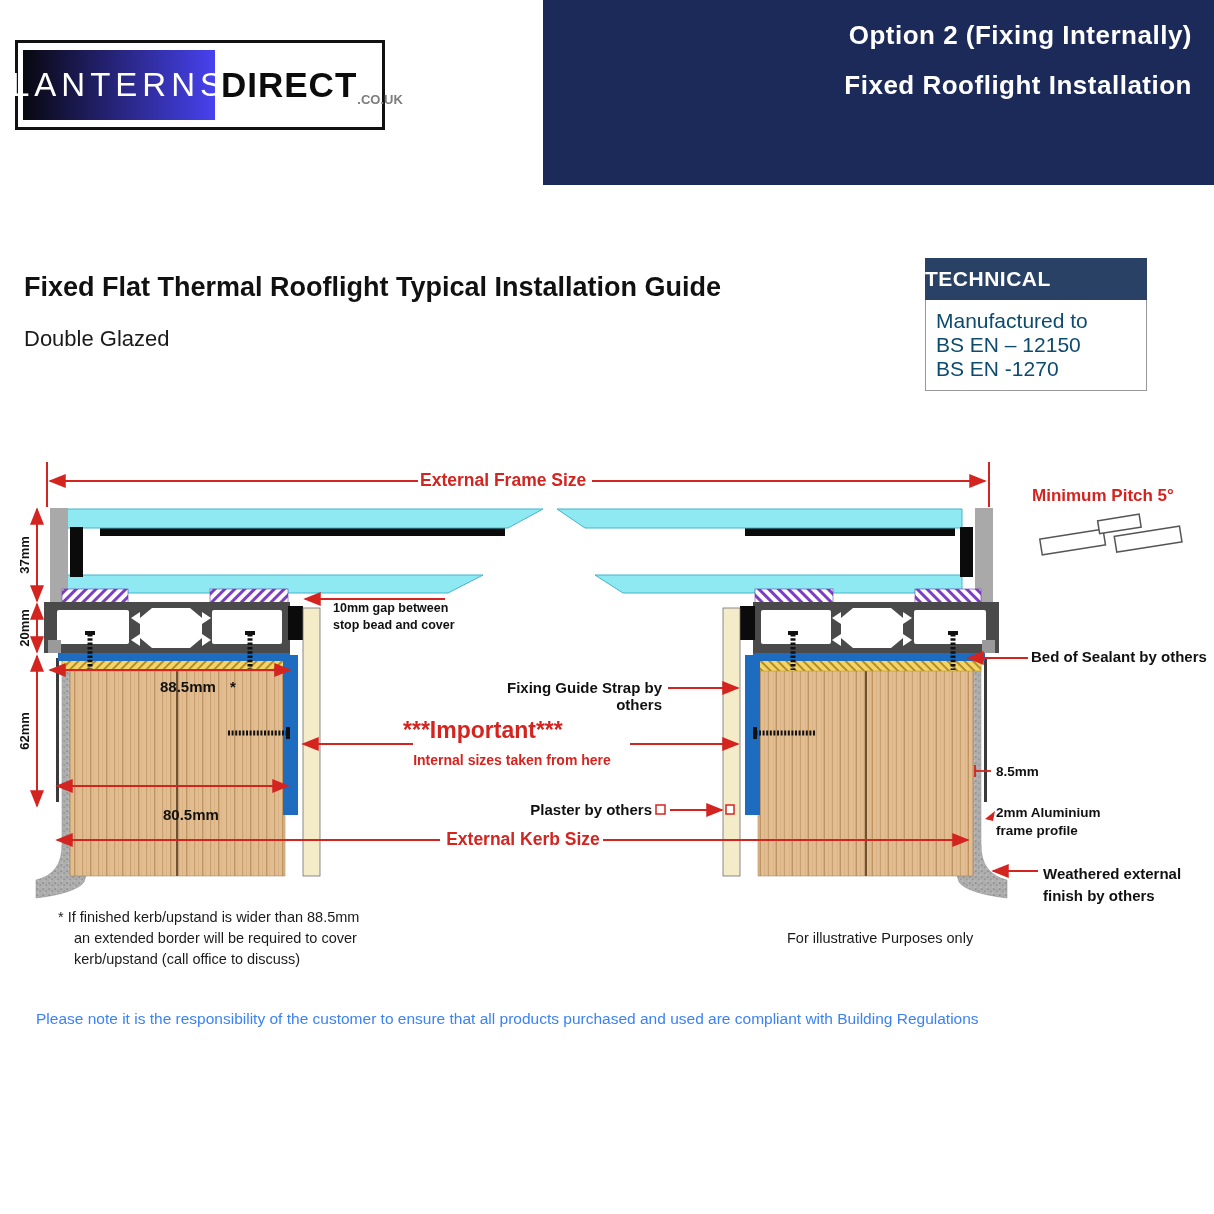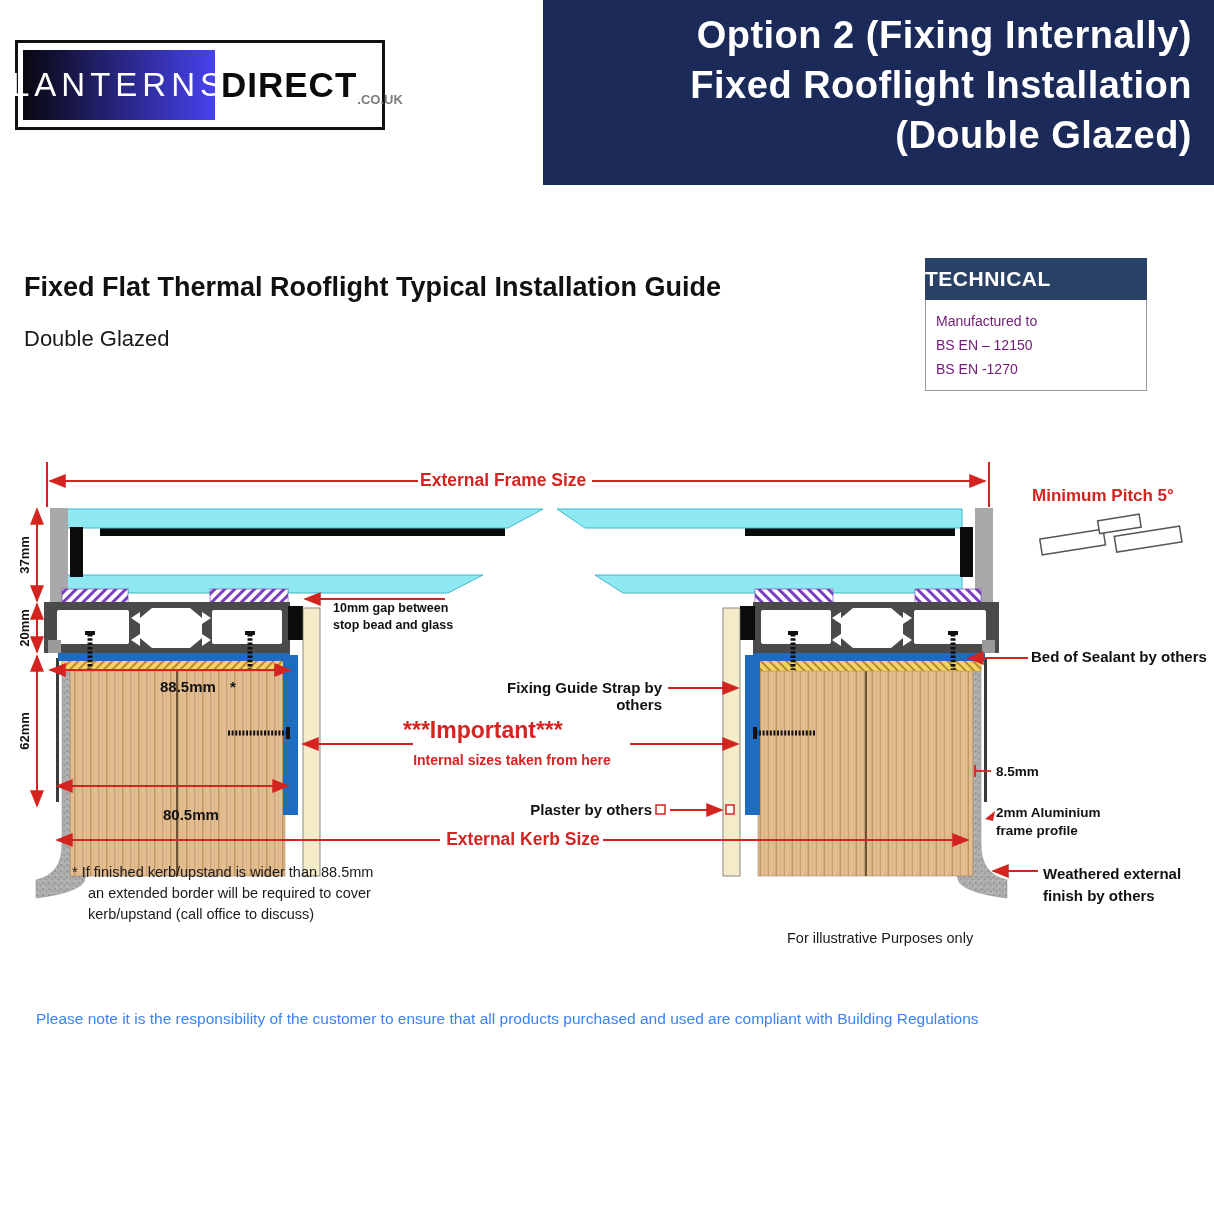--- a/index.html
+++ b/index.html
@@ -2,37 +2,37 @@
 <html><head>
 <meta charset="utf-8">
 <style>
   html,body{margin:0;padding:0;background:#fff;}
   #page{position:relative;width:1214px;height:1214px;background:#ffffff;overflow:hidden;
         font-family:"Liberation Sans", sans-serif;}
   .abs{position:absolute;}
   
   .banner{left:543px;top:0;width:671px;height:185px;background:#1b2a58;color:#fff;
           text-align:right;padding:10px 22px 0 0;box-sizing:border-box;}
-  .banner div{font-size:38px;line-height:50px;font-weight:600;letter-spacing:.5px;}
+  .banner div{font-size:26px;line-height:50px;font-weight:600;letter-spacing:.5px;}
   .logo-box{left:15px;top:40px;width:364px;height:84px;border:3px solid #111;background:#fff;
             display:flex;align-items:center;}
   .logo-grad{margin-left:5px;width:192px;height:70px;background:linear-gradient(90deg,#08080f,#4742ee);
              display:flex;align-items:center;justify-content:center;}
   .logo-grad span{color:#fff;font-size:33px;font-weight:400;letter-spacing:5px;}
   .logo-direct{color:#0c0c0c;font-size:35px;font-weight:800;margin-left:6px;letter-spacing:1px;}
   .logo-suffix{color:#7d7d7d;font-size:13px;font-weight:700;margin-top:28px;}
   
   .page-title{left:24px;top:272px;font-size:27px;font-weight:700;color:#111;}
   .page-subtitle{left:24px;top:326px;font-size:22px;color:#1a1a1a;}
   
   .tech{left:925px;top:258px;width:222px;}
   .tech-head{background:#2a4166;color:#fff;font-size:21px;font-weight:700;line-height:42px;
              letter-spacing:.5px;}
-  .tech-body{border:1px solid #999;border-top:none;padding:9px 10px;font-size:14px;
-             line-height:24px;color:#701a75;background:#fff;}
+  .tech-body{border:1px solid #999;border-top:none;padding:9px 10px;font-size:21px;
+             line-height:24px;color:#0c4a6e;background:#fff;}
   
   .lbl{position:absolute;color:#111;}
   .b{font-weight:700;}
   .red{color:#d42420;}
   .vlbl{transform:rotate(-90deg);transform-origin:center;text-align:center;
         font-size:13px;font-weight:700;width:44px;height:16px;line-height:16px;}
   .note{font-size:14.5px;line-height:21px;color:#1a1a1a;}
   .compliance{left:36px;top:1010px;font-size:15.5px;color:#3b82f6;}
 </style>
 </head>
@@ -44,21 +44,20 @@
     <div class="logo-grad">
       <span>LANTERNS</span>
     </div>
     <span class="logo-direct">DIRECT</span>
     <span class="logo-suffix">.CO.UK</span>
   </div>
 
   <div class="abs banner">
     <div>Option 2 (Fixing Internally)</div>
     <div>Fixed Rooflight Installation</div>
-    <div>(Double Glazed)</div>
   </div>
 
   <div class="abs page-title">Fixed Flat Thermal Rooflight Typical Installation Guide</div>
   <div class="abs page-subtitle">Double Glazed</div>
 
   <div class="abs tech">
     <div class="tech-head">TECHNICAL</div>
     <div class="tech-body">
       <div>Manufactured to</div>
       <div>BS EN – 12150</div>
@@ -176,21 +175,21 @@
 
   <div class="lbl red b" style="left:420px;top:470px;width:172px;font-size:17.5px;">External Frame Size</div>
   <div class="lbl red b" style="left:1032px;top:486px;font-size:17px;">Minimum Pitch 5°</div>
 
   <div class="lbl vlbl" style="left:3px;top:547px;">37mm</div>
   <div class="lbl vlbl" style="left:3px;top:620px;">20mm</div>
   <div class="lbl vlbl" style="left:3px;top:723px;">62mm</div>
 
   <div class="lbl b" style="left:333px;top:600px;font-size:12.5px;line-height:16.5px;">
     <div>10mm gap between</div>
-    <div>stop bead and glass</div>
+    <div>stop bead and cover</div>
   </div>
 
   <div class="lbl b" style="left:160px;top:678px;font-size:15px;">
     <span>88.5mm</span>
     <span style="margin-left:10px;">*</span>
   </div>
   <div class="lbl b" style="left:163px;top:806px;font-size:15px;">80.5mm</div>
 
   <div class="lbl b" style="left:462px;top:679px;width:200px;text-align:right;font-size:15px;">Fixing Guide Strap by others</div>
   <div class="lbl red b" style="left:403px;top:717px;width:218px;text-align:left;font-size:23px;">***Important***</div>
@@ -202,21 +201,21 @@
   <div class="lbl b" style="left:996px;top:764px;font-size:13.5px;">8.5mm</div>
   <div class="lbl b" style="left:996px;top:804px;font-size:13.5px;line-height:18px;">
     <div>2mm Aluminium</div>
     <div>frame profile</div>
   </div>
   <div class="lbl b" style="left:1043px;top:863px;font-size:15px;line-height:22px;">
     <div>Weathered external</div>
     <div>finish by others</div>
   </div>
 
-  <div class="lbl note" style="left:58px;top:862px;margin-left:14px;">
+  <div class="lbl note" style="left:58px;top:907px;">
     <div>* If finished kerb/upstand is wider than 88.5mm</div>
     <div style="margin-left:16px;">an extended border will be required to cover</div>
     <div style="margin-left:16px;">kerb/upstand (call office to discuss)</div>
   </div>
   <div class="lbl note" style="left:787px;top:928px;">For illustrative Purposes only</div>
   <div class="abs compliance">Please note it is the responsibility of the customer to ensure that all products purchased and used are compliant with Building Regulations</div>
 
 </div>
 
 </body></html>

